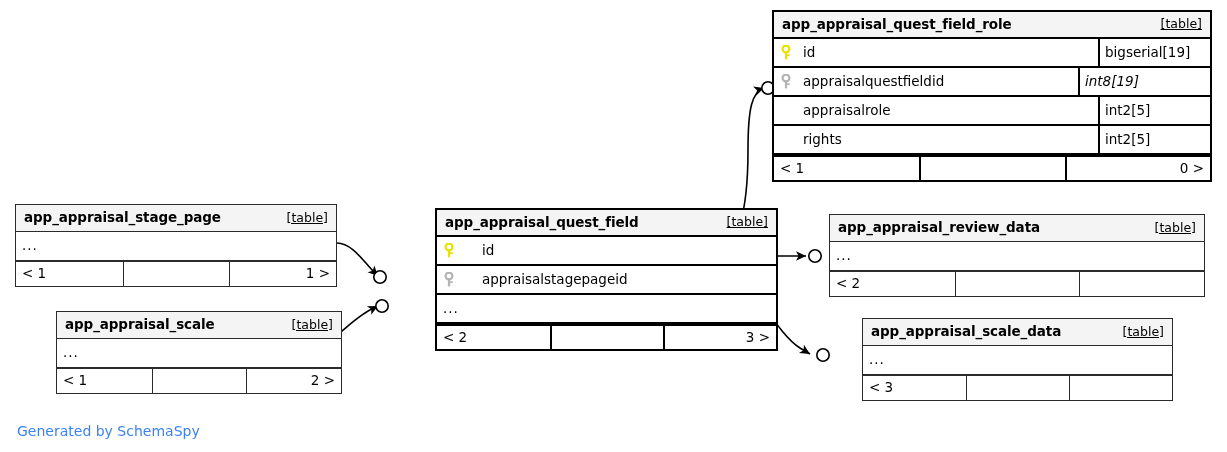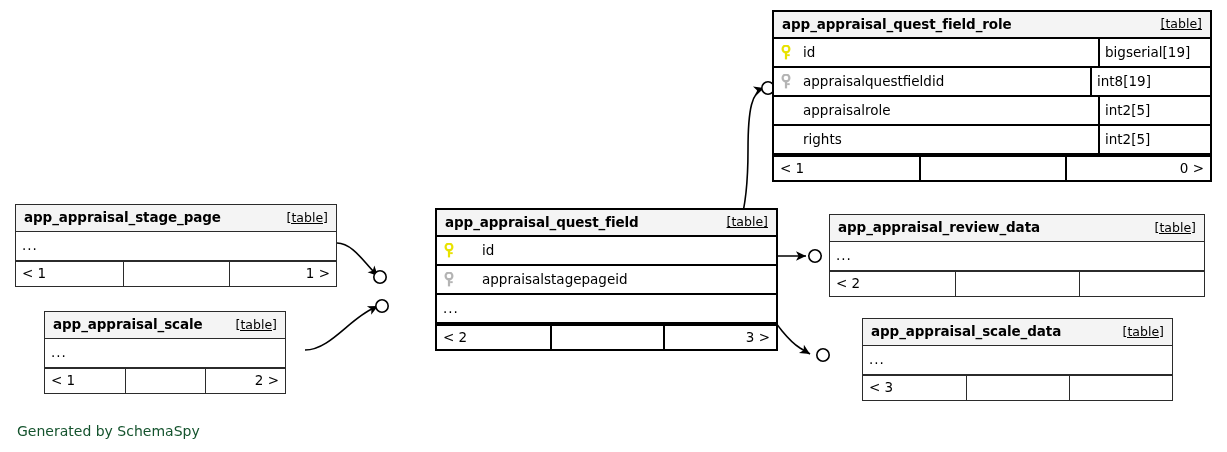--- a/index.html
+++ b/index.html
@@ -137,21 +137,21 @@
   }
   .thick .foot-cell { border-left-width: 2px; border-left-color:#000; }
   .foot-cell:first-child { border-left: none; }
   .foot-left   { justify-content: flex-start; }
   .foot-center { justify-content: center; }
   .foot-right  { justify-content: flex-end; }
 
   .footer-credit {
     position: absolute;
     font-size: 14px;
-    color: #14532d;
+    color: #3b82f6;
     white-space: nowrap;
   }
 </style>
 </head>
 <body>
 
 <div id="canvas">
 
   <svg id="edges" viewBox="0 0 1227 452" xmlns="http://www.w3.org/2000/svg">
     <defs>
@@ -208,21 +208,21 @@
       <span class="col-name">
         <span class="keyicon">
           <svg width="14" height="16" viewBox="0 0 14 16">
             <circle cx="5" cy="4" r="3.4" fill="none" stroke="#b4b4b4" stroke-width="2.2"></circle>
             <rect x="3.9" y="6.4" width="2.2" height="8" fill="#b4b4b4"></rect>
             <rect x="6.1" y="9.2" width="2.6" height="1.9" fill="#b4b4b4"></rect>
           </svg>
         </span>
         <span class="col-label">appraisalquestfieldid</span>
       </span>
-      <span class="col-type" style="width:120px;">
+      <span class="col-type" style="width:132px;font-style:italic;">
         <span class="type-label">int8[19]</span>
       </span>
     </div>
 
     <div class="tbl-row">
       <span class="col-name">
         <span class="keyicon spacer"></span>
         <span class="col-label">appraisalrole</span>
       </span>
       <span class="col-type" style="width:112px;">
@@ -299,21 +299,21 @@
     <div class="tbl-row">
       <span class="ellipsis-row">...</span>
     </div>
     <div class="tbl-footer">
       <span class="foot-cell foot-left">&lt; 1</span>
       <span class="foot-cell foot-center"></span>
       <span class="foot-cell foot-right">1 &gt;</span>
     </div>
   </div>
 
-  <div class="table-node" style="left:44px; top:311px; width:242px;">
+  <div class="table-node" style="left:56px; top:311px; width:286px;">
     <div class="tbl-header">
       <span class="tbl-title">app_appraisal_scale</span>
       <span class="tbl-tag">[table]</span>
     </div>
     <div class="tbl-row">
       <span class="ellipsis-row">...</span>
     </div>
     <div class="tbl-footer">
       <span class="foot-cell foot-left">&lt; 1</span>
       <span class="foot-cell foot-center"></span>

